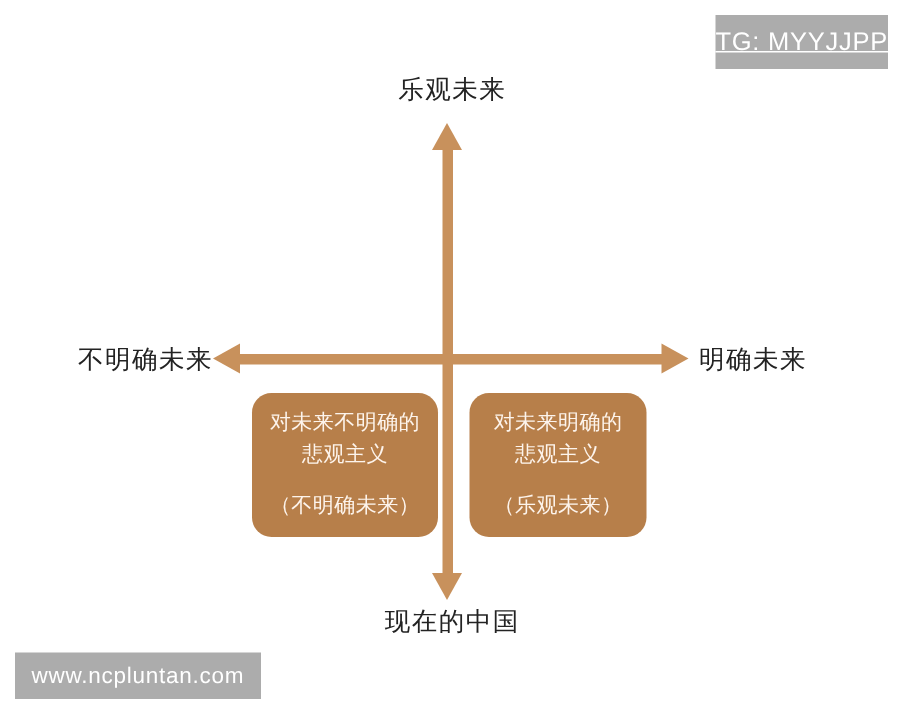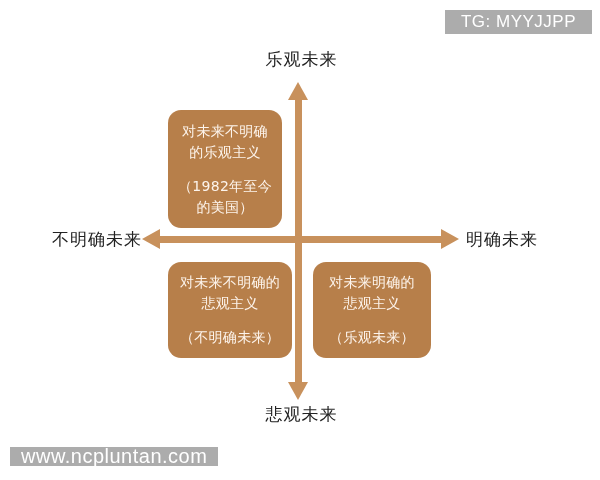--- a/index.html
+++ b/index.html
@@ -29,30 +29,31 @@
     color: #ffffff;
     font-family: "Liberation Sans", sans-serif;
     letter-spacing: 0.5px;
     white-space: nowrap;
     display: flex;
     align-items: center;
   }
   #badge-tg {
     top: 10px;
     right: 8px;
-    height: 24px;
-    padding: 0 16px;
+    height: 36px;
+    padding: 0 0;
     font-size: 17px;
+    text-decoration: underline;
   }
   #badge-site {
     left: 10px;
     bottom: 14px;
-    height: 19px;
+    height: 31px;
     padding: 0 11px;
-    font-size: 20px;
+    font-size: 15px;
   }
 
   
   .axis-line {
     position: absolute;
     background: #c8915c;
   }
   #axis-v-line {
     left: 295px;
     top: 98px;
@@ -167,28 +168,24 @@
 <div id="canvas">
 
   <div class="axis-line" id="axis-v-line"></div>
   <div class="axis-line" id="axis-h-line"></div>
   <div class="arrow-head" id="arrow-up"></div>
   <div class="arrow-head" id="arrow-down"></div>
   <div class="arrow-head" id="arrow-left"></div>
   <div class="arrow-head" id="arrow-right"></div>
 
   <div class="axis-label" id="label-top">乐观未来</div>
-  <div class="axis-label" id="label-bottom">悲观未来</div>
+  <div class="axis-label" id="label-bottom">现在的中国</div>
   <div class="axis-label" id="label-right">明确未来</div>
   <div class="axis-label" id="label-left">不明确未来</div>
 
-  <div class="quad" id="quad-tl">
-    <div class="title">对未来不明确的乐观主义</div>
-    <div class="sub">（1982年至今的美国）</div>
-  </div>
 
 
   <div class="quad" id="quad-bl">
     <div class="title">对未来不明确的悲观主义</div>
     <div class="sub">（不明确未来）</div>
   </div>
 
   <div class="quad" id="quad-br">
     <div class="title">对未来明确的悲观主义</div>
     <div class="sub">（乐观未来）</div>

